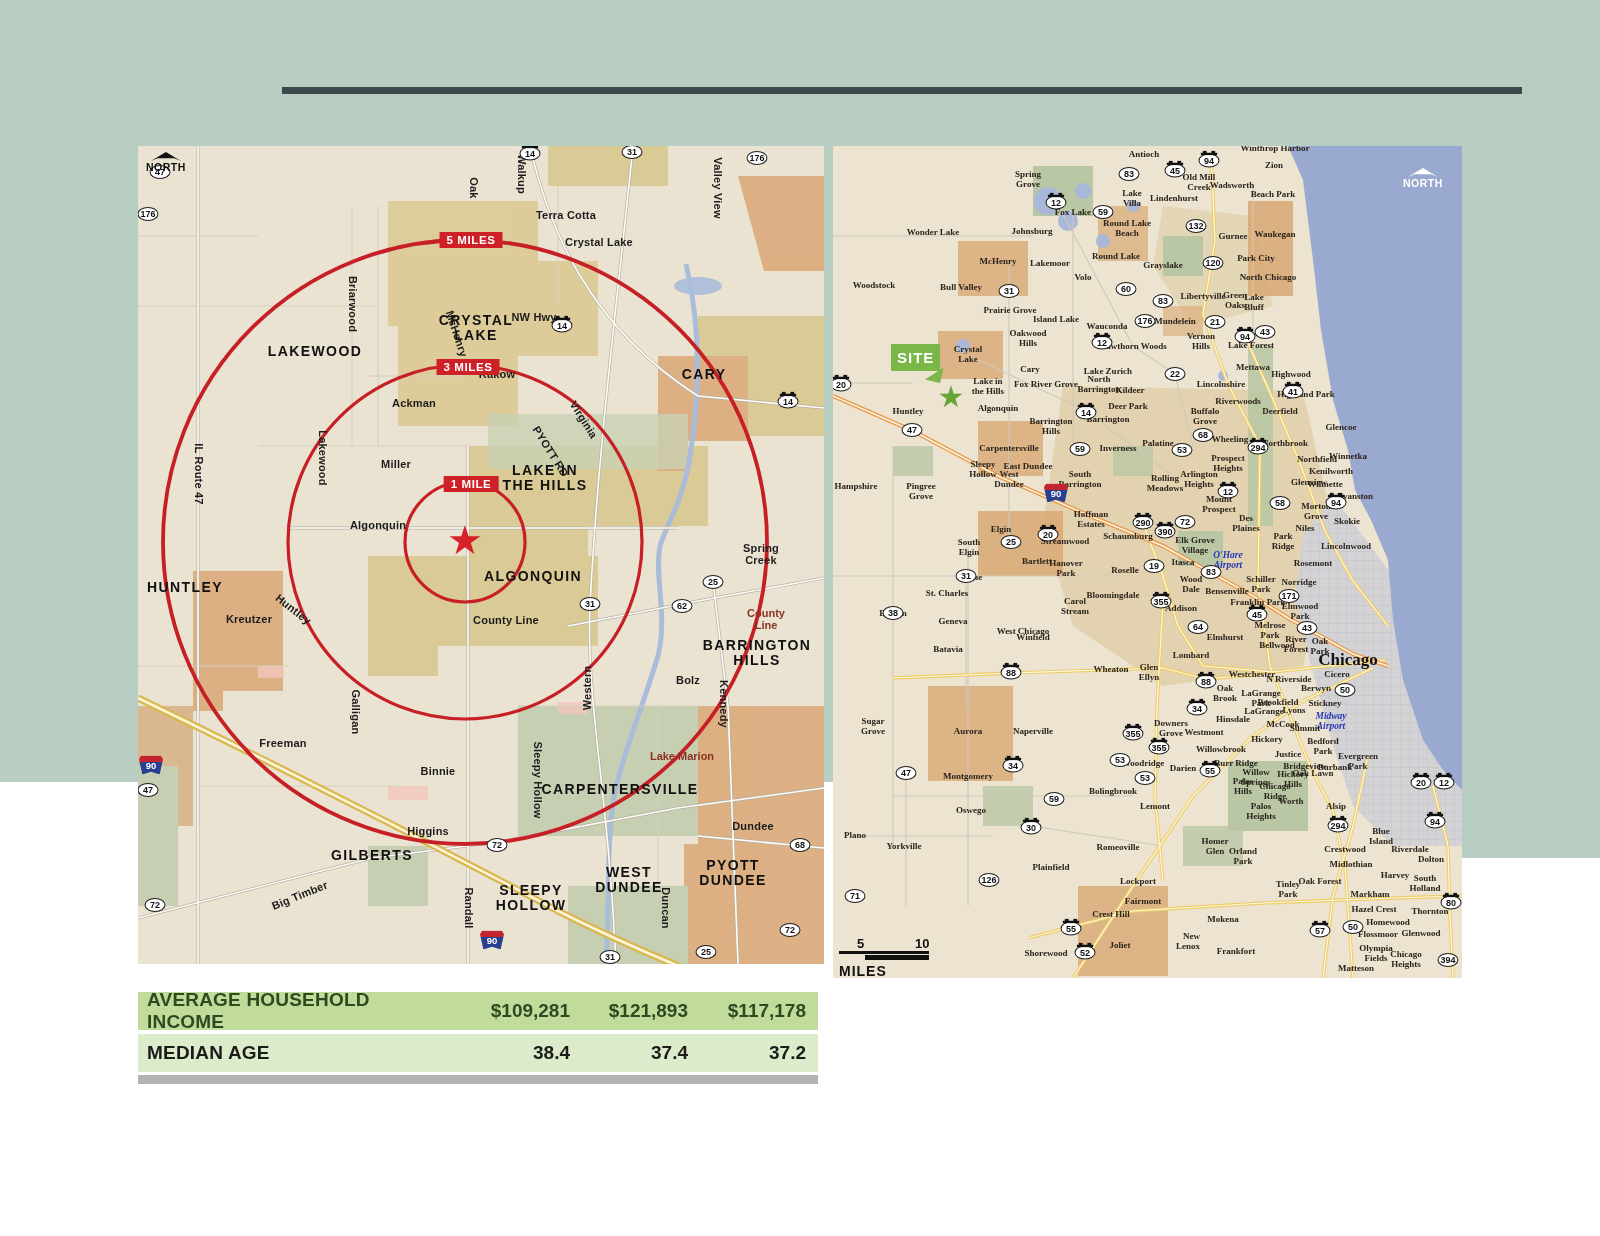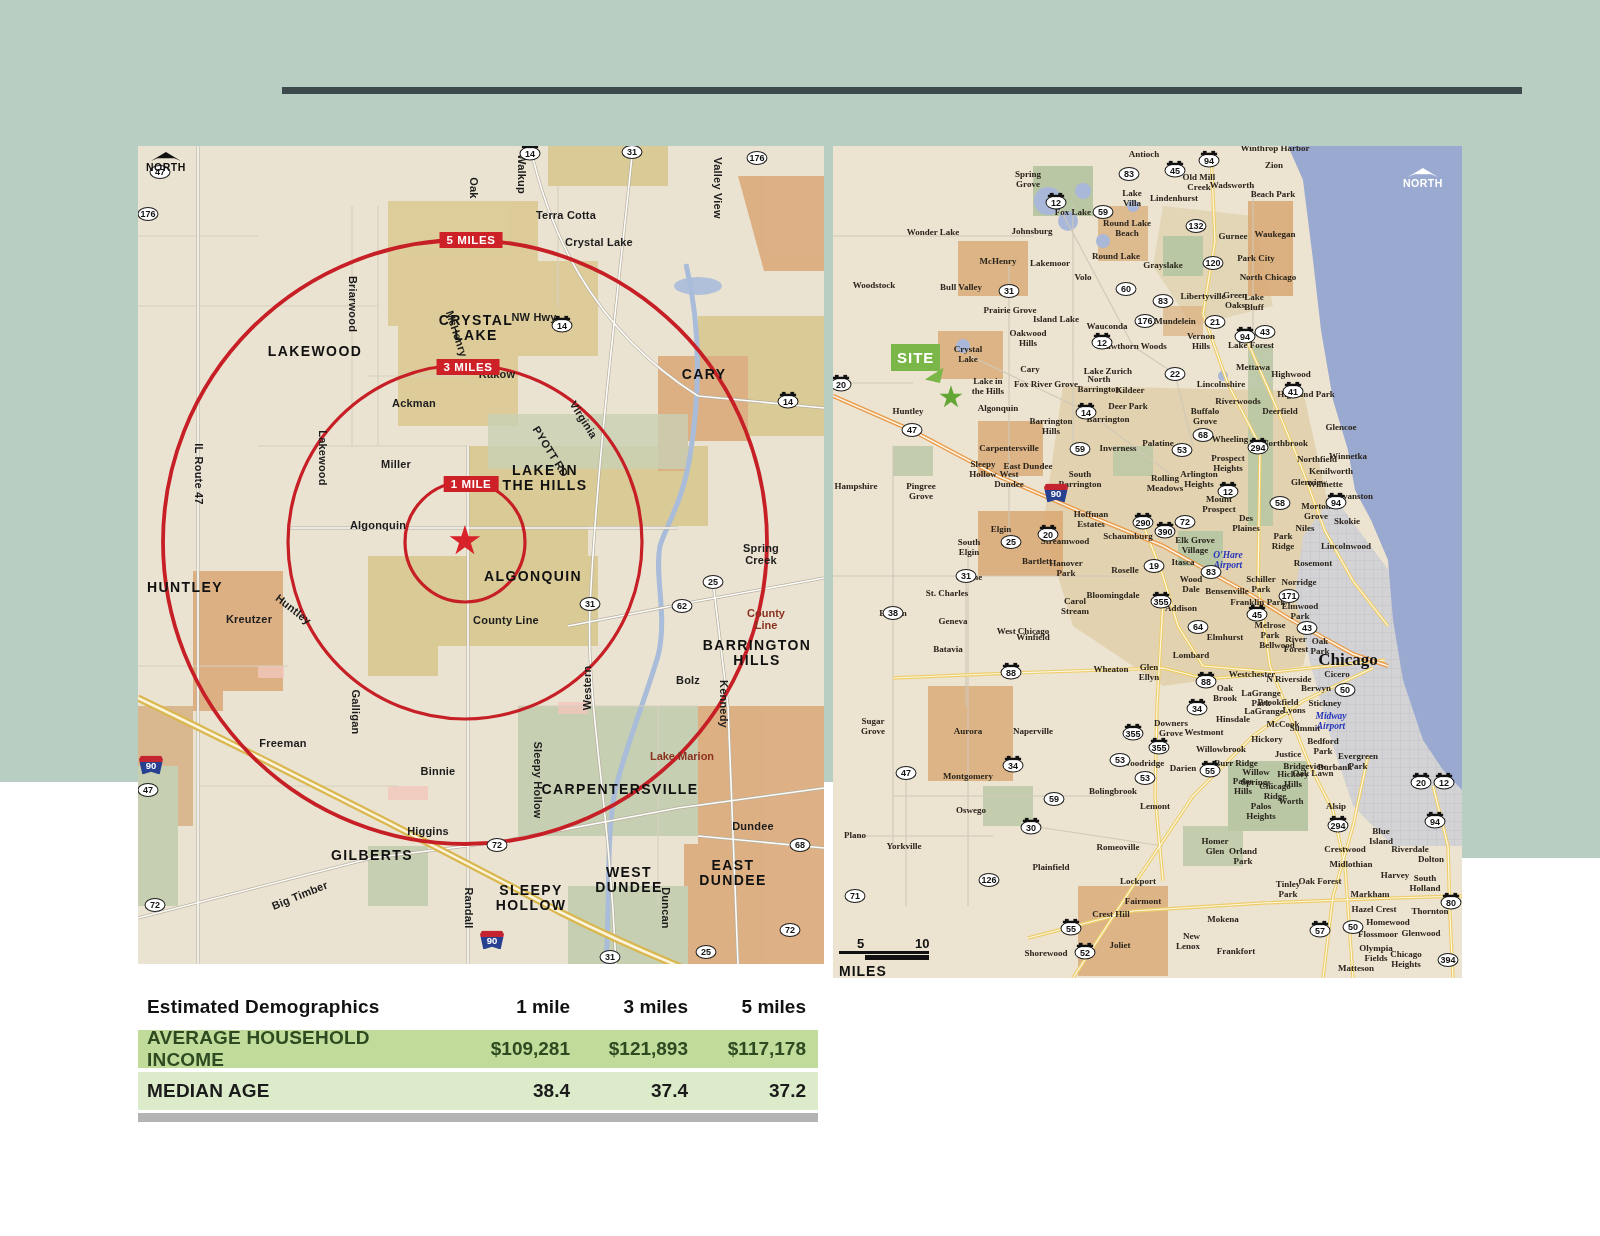--- a/index.html
+++ b/index.html
@@ -160,21 +160,21 @@
         <span class="lbl C" style="left: 395px; top: 431px;">ALGONQUIN</span>
         <span class="lbl C" style="left: 47px; top: 442px;">HUNTLEY</span>
         <span class="lbl C2" style="left: 619px; top: 507px;">BARRINGTON
 HILLS</span>
         <span class="lbl C" style="left: 482px; top: 644px;">CARPENTERSVILLE</span>
         <span class="lbl C" style="left: 234px; top: 710px;">GILBERTS</span>
         <span class="lbl C2" style="left: 393px; top: 752px;">SLEEPY
 HOLLOW</span>
         <span class="lbl C2" style="left: 491px; top: 734px;">WEST
 DUNDEE</span>
-        <span class="lbl C2" style="left: 595px; top: 727px;">EAST
+        <span class="lbl C2" style="left: 595px; top: 727px;">PYOTT
 DUNDEE</span>
         <span class="lbl T" style="left: 428px; top: 70px;">Terra Cotta</span>
         <span class="lbl T" style="left: 461px; top: 97px;">Crystal Lake</span>
         <span class="lbl T" style="left: 396px; top: 172px;">NW Hwy</span>
         <span class="lbl T" style="left: 359px; top: 229px;">Rakow</span>
         <span class="lbl T" style="left: 276px; top: 258px;">Ackman</span>
         <span class="lbl T" style="left: 258px; top: 319px;">Miller</span>
         <span class="lbl T" style="left: 240px; top: 380px;">Algonquin</span>
         <span class="lbl T" style="left: 623px; top: 409px;">Spring Creek</span>
         <span class="lbl T" style="left: 368px; top: 475px;">County Line</span>
@@ -846,26 +846,20 @@
         <span class="n5">5</span>
         <span class="n10">10</span>
       </div>
       <div class="bar1"></div>
       <div class="bar2"></div>
       <div class="unit">MILES</div>
     </div>
   </div>
 
   <div id="demo">
-    <div class="thead">
-      <span class="tlabel">Estimated Demographics</span>
-      <span class="tcol">1 mile</span>
-      <span class="tcol">3 miles</span>
-      <span class="tcol">5 miles</span>
-    </div>
     <div id="demo-rows">
         <div class="trow dark">
           <span class="tlabel">AVERAGE HOUSEHOLD INCOME</span>
           <span class="tcol">$109,281</span>
           <span class="tcol">$121,893</span>
           <span class="tcol">$117,178</span>
         </div>
         <div class="trow">
           <span class="tlabel">MEDIAN AGE</span>
           <span class="tcol">38.4</span>

